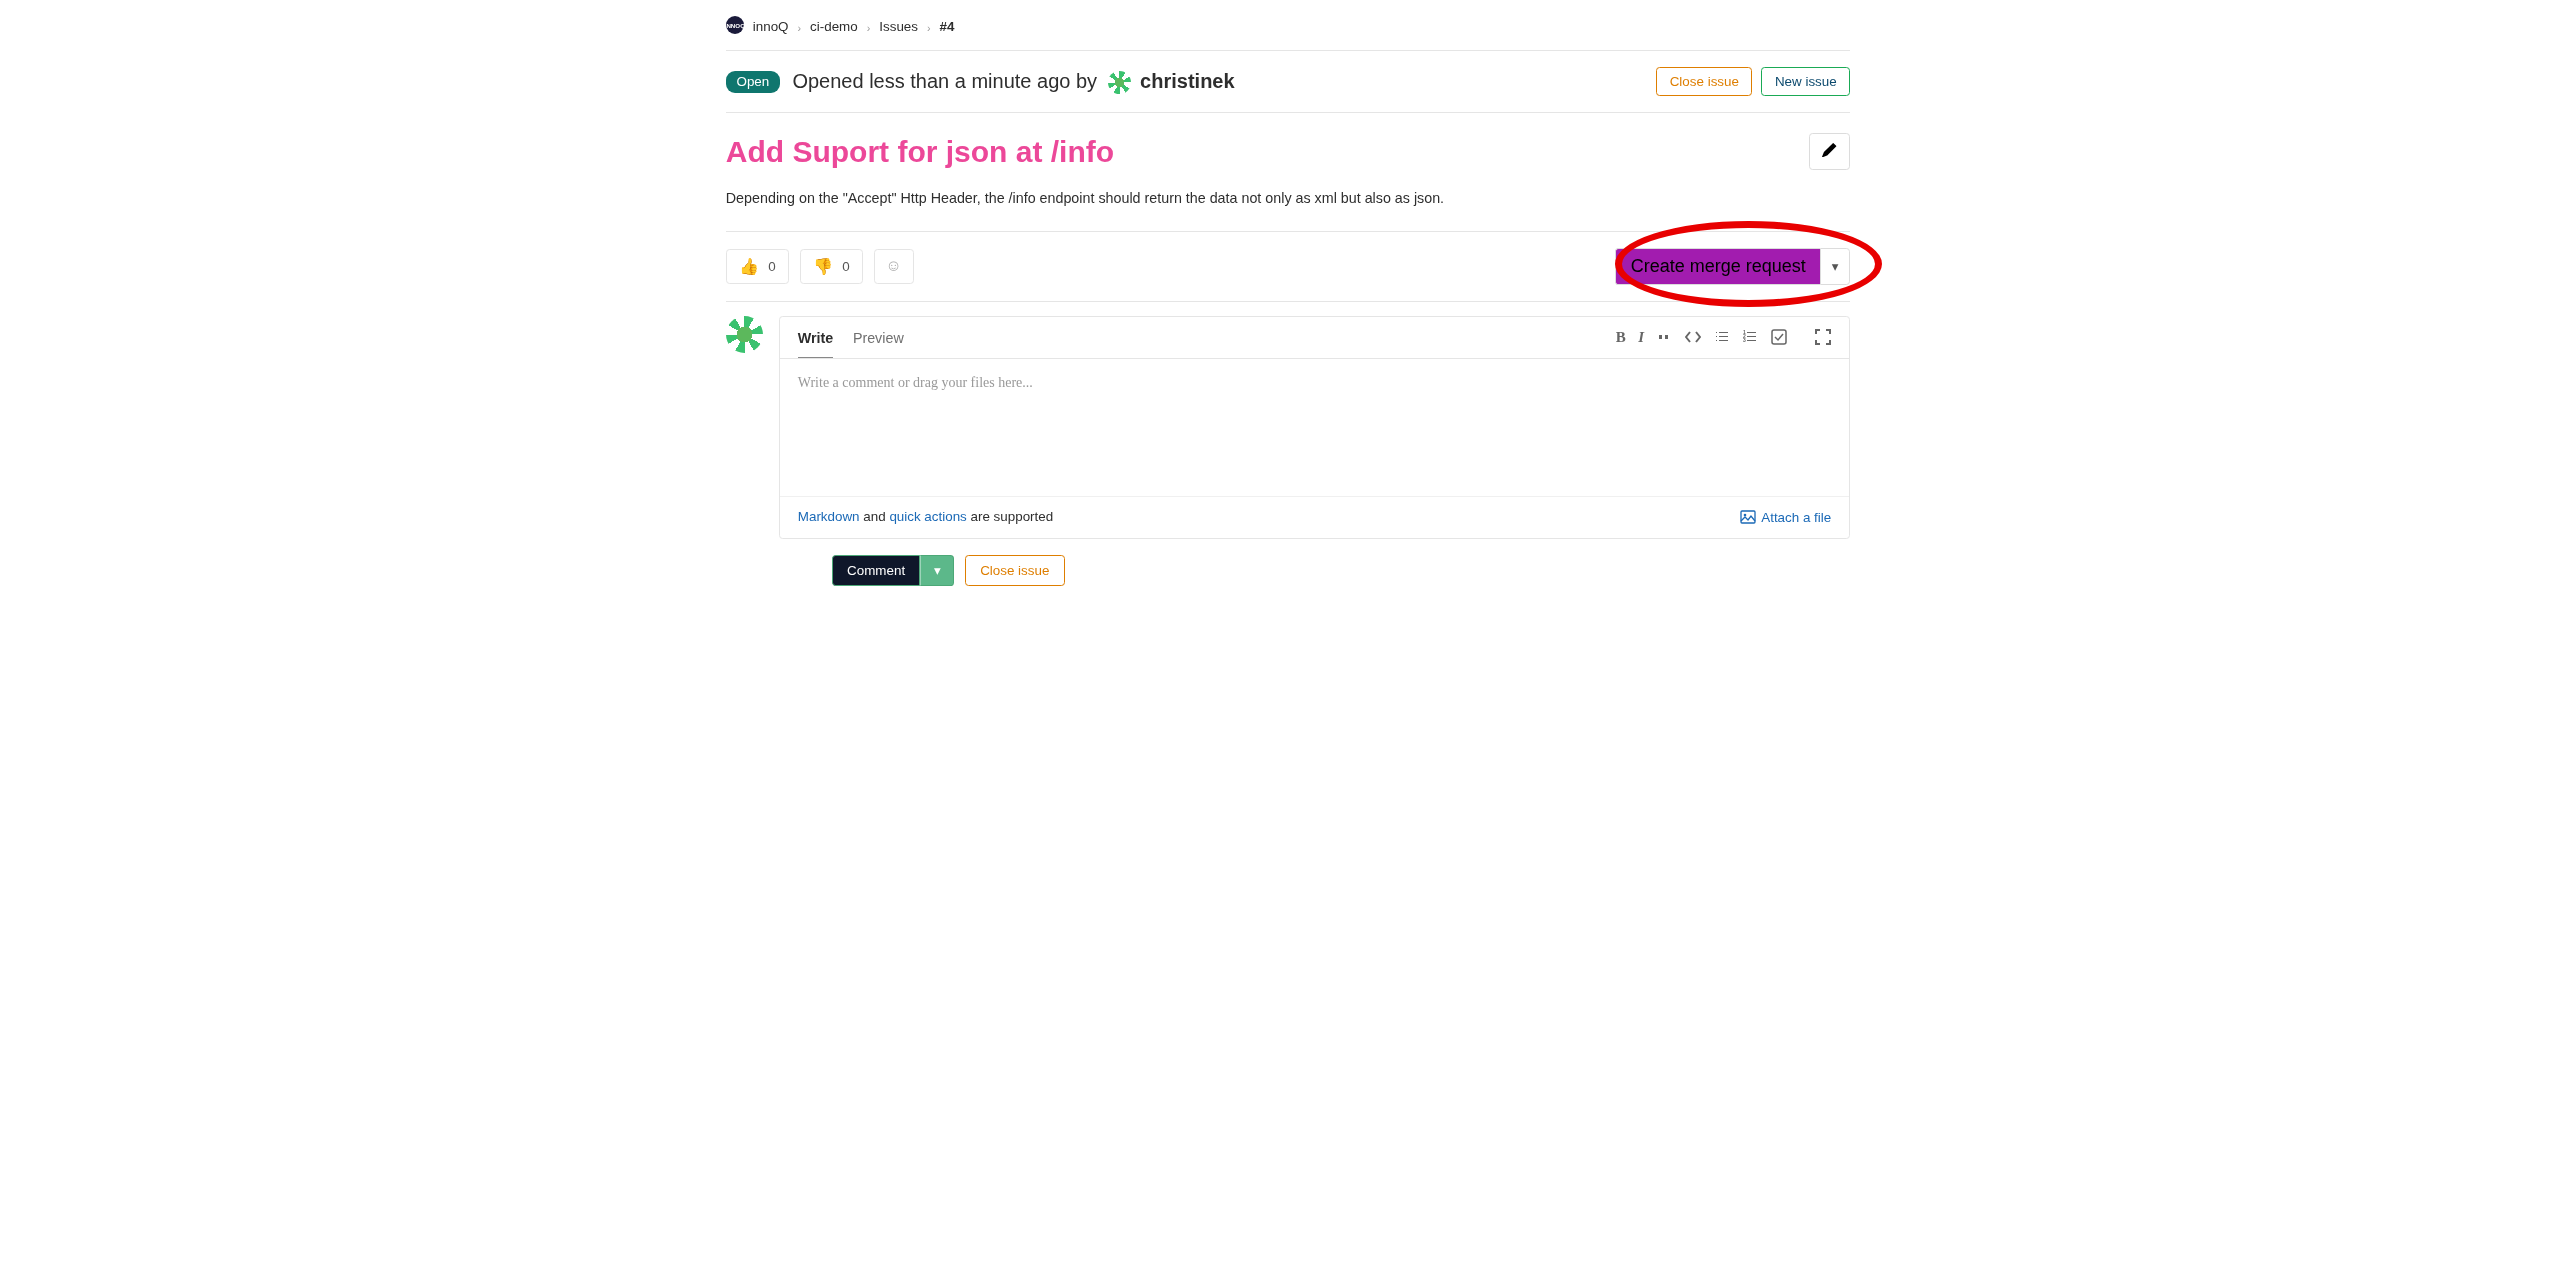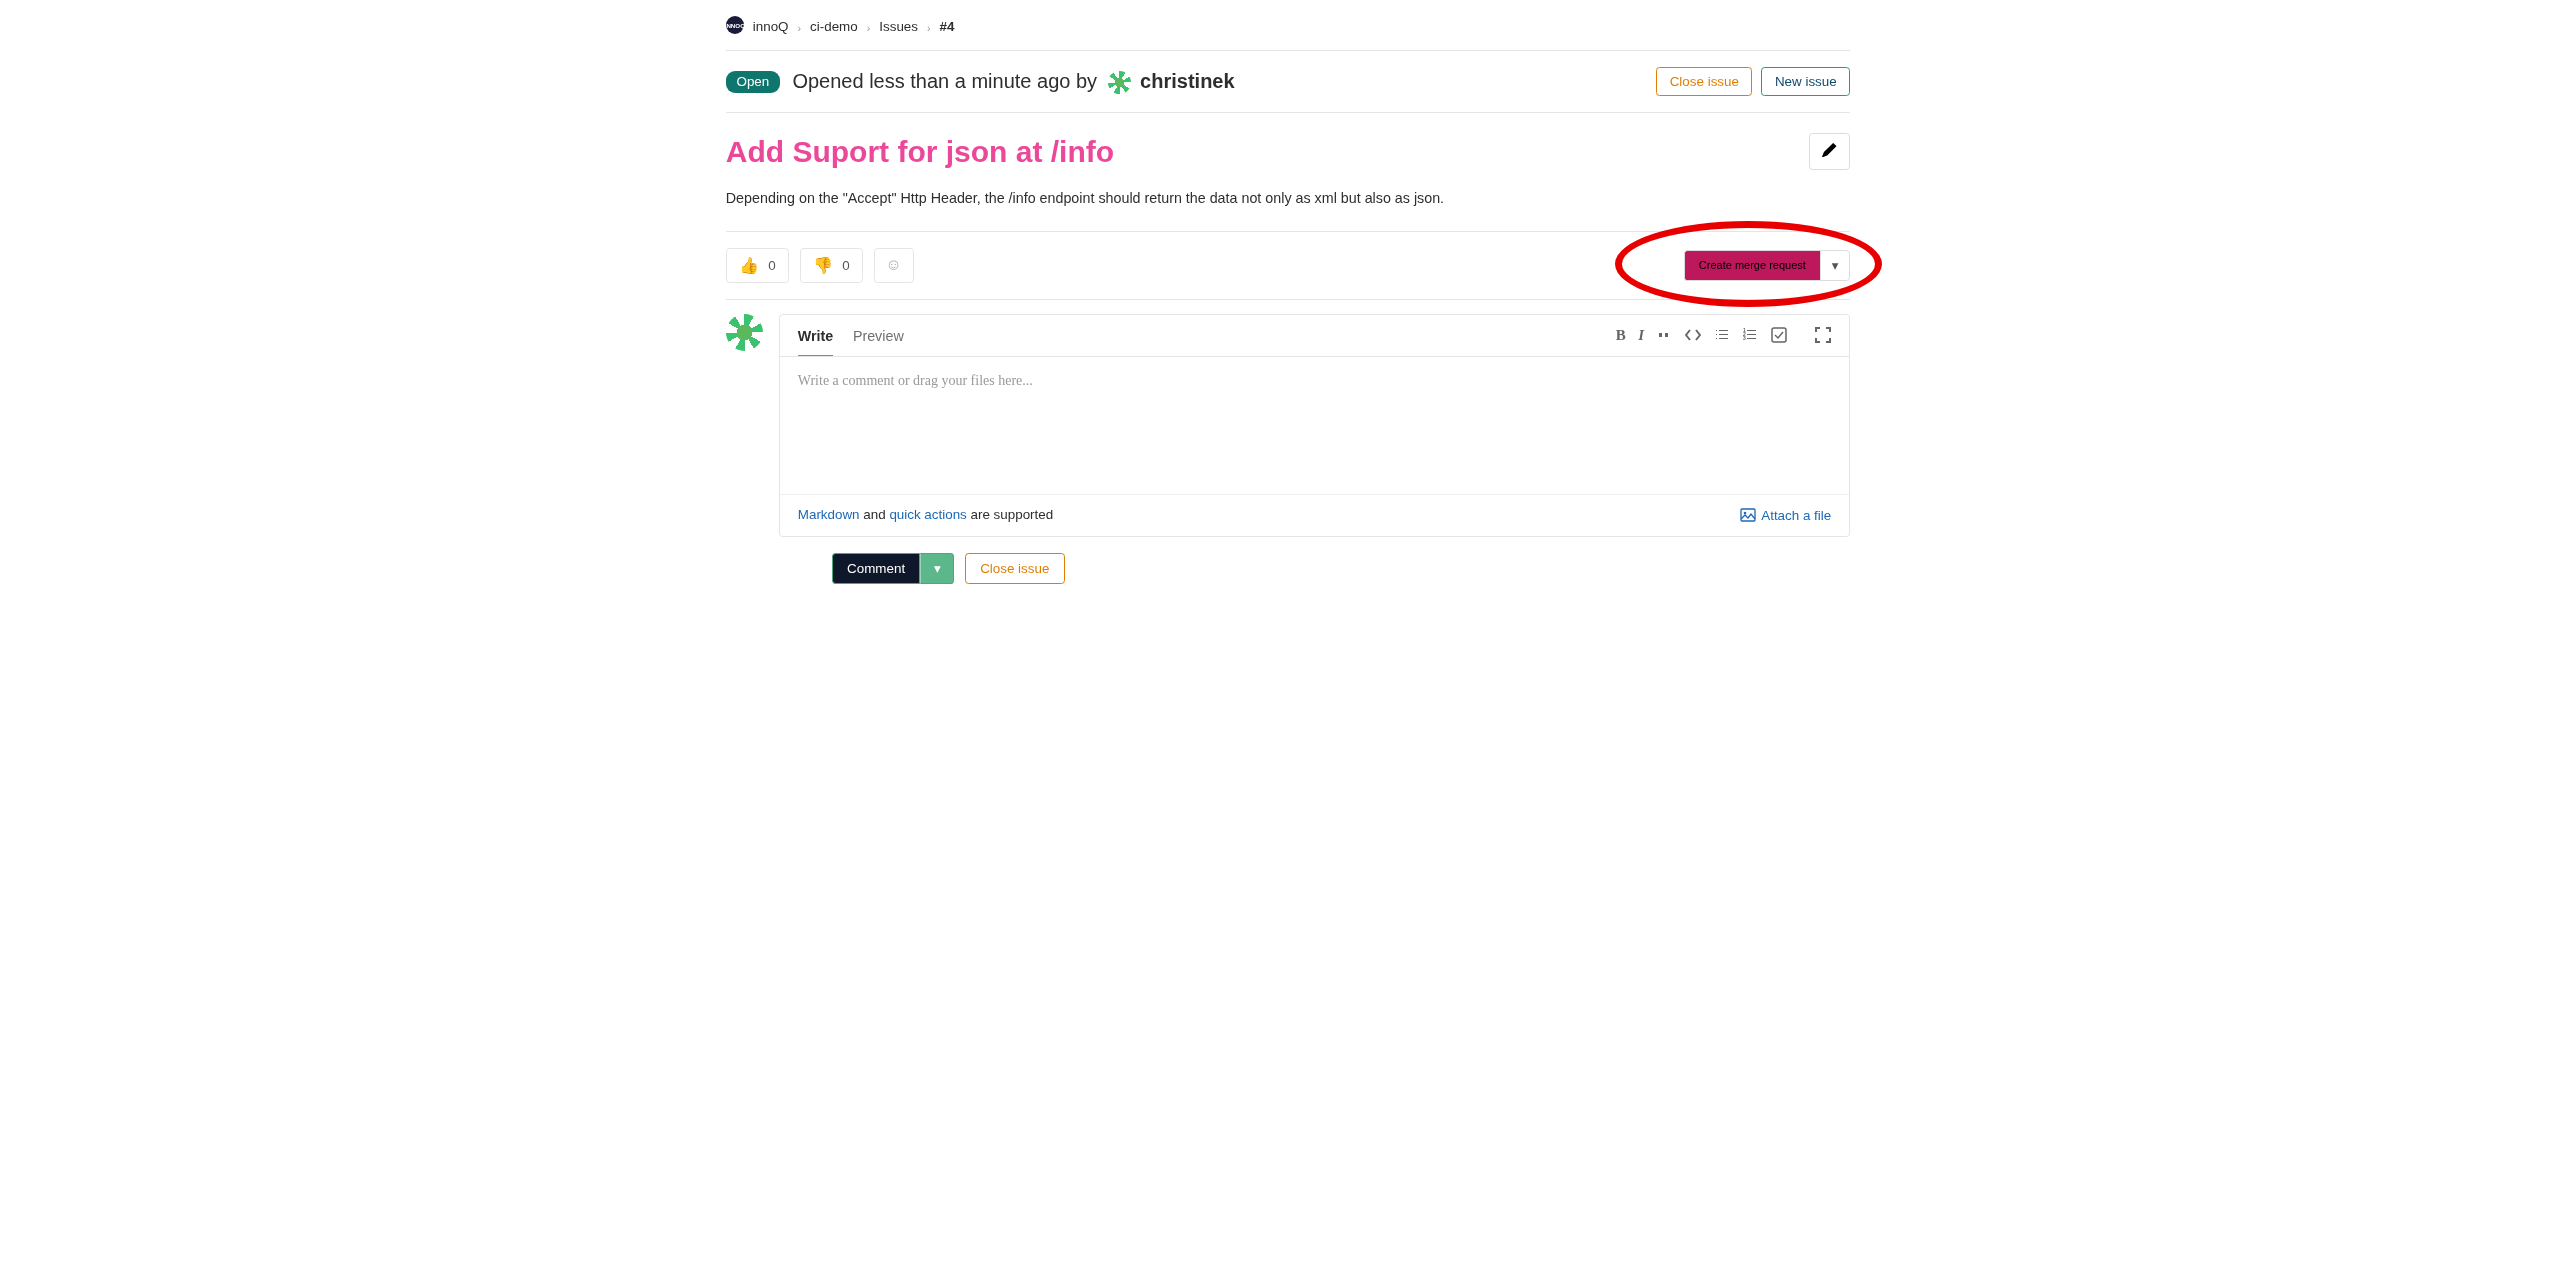--- a/index.html
+++ b/index.html
@@ -36,21 +36,21 @@
 
 .description { font-size: 14.3px; color: #2e2e2e; padding: 5.3px 0 21.4px; line-height: 1.5; }
 
 
 .reactions-row { display: flex; align-items: center; justify-content: space-between; padding: 16px 0; position: relative; }
 .reactions-left { display: flex; gap: 10.7px; }
 .reaction-btn { border: 0.9px solid #e5e5e5; border-radius: 3.6px; padding: 7.1px 12.5px; background: #fff; display: flex; align-items: center; gap: 9px; cursor: pointer; font-size: 13.4px; color: #555; }
 .reaction-btn .emoji { font-size: 16px; }
 .emoji-picker-btn { border: 0.9px solid #e5e5e5; border-radius: 3.6px; padding: 7.1px 10.7px; background: #fff; cursor: pointer; color: #aaa; font-size: 16px; }
 .merge-btn-group { display: flex; }
-.merge-btn { border: 0.9px solid #dcdcdc; padding: 7.1px 14.3px; background: #be185d; font-size: 11px; cursor: pointer; border-radius: 3.6px 0 0 3.6px; border-right: none; }
+.merge-btn { border: 0.9px solid #dcdcdc; padding: 7.1px 14.3px; background: #a21caf; font-size: 18px; cursor: pointer; border-radius: 3.6px 0 0 3.6px; border-right: none; }
 .merge-dropdown { border: 0.9px solid #dcdcdc; padding: 7.1px 10.7px; background: #fff; cursor: pointer; border-radius: 0 3.6px 3.6px 0; color: #555; }
 .red-ellipse { position: absolute; right: -32px; top: -10.7px; width: 267px; height: 86px; border: 7.1px solid #e80000; border-radius: 50%; pointer-events: none; }
 
 
 .comment-section { padding: 14.3px 0 27px; display: flex; gap: 16px; align-items: flex-start; }
 .comment-avatar { width: 37px; height: 37px; border-radius: 50%; flex-shrink: 0; }
 .comment-box { flex: 1; border: 0.9px solid #e5e5e5; border-radius: 3.6px; }
 .comment-tabs { display: flex; align-items: center; justify-content: space-between; padding: 0 18px; border-bottom: 0.9px solid #e5e5e5; }
 .tabs-left { display: flex; gap: 19.6px; }
 .tab { padding: 12.5px 0 10.7px; font-size: 14.3px; color: #707070; cursor: pointer; border-bottom: 1.8px solid transparent; }

